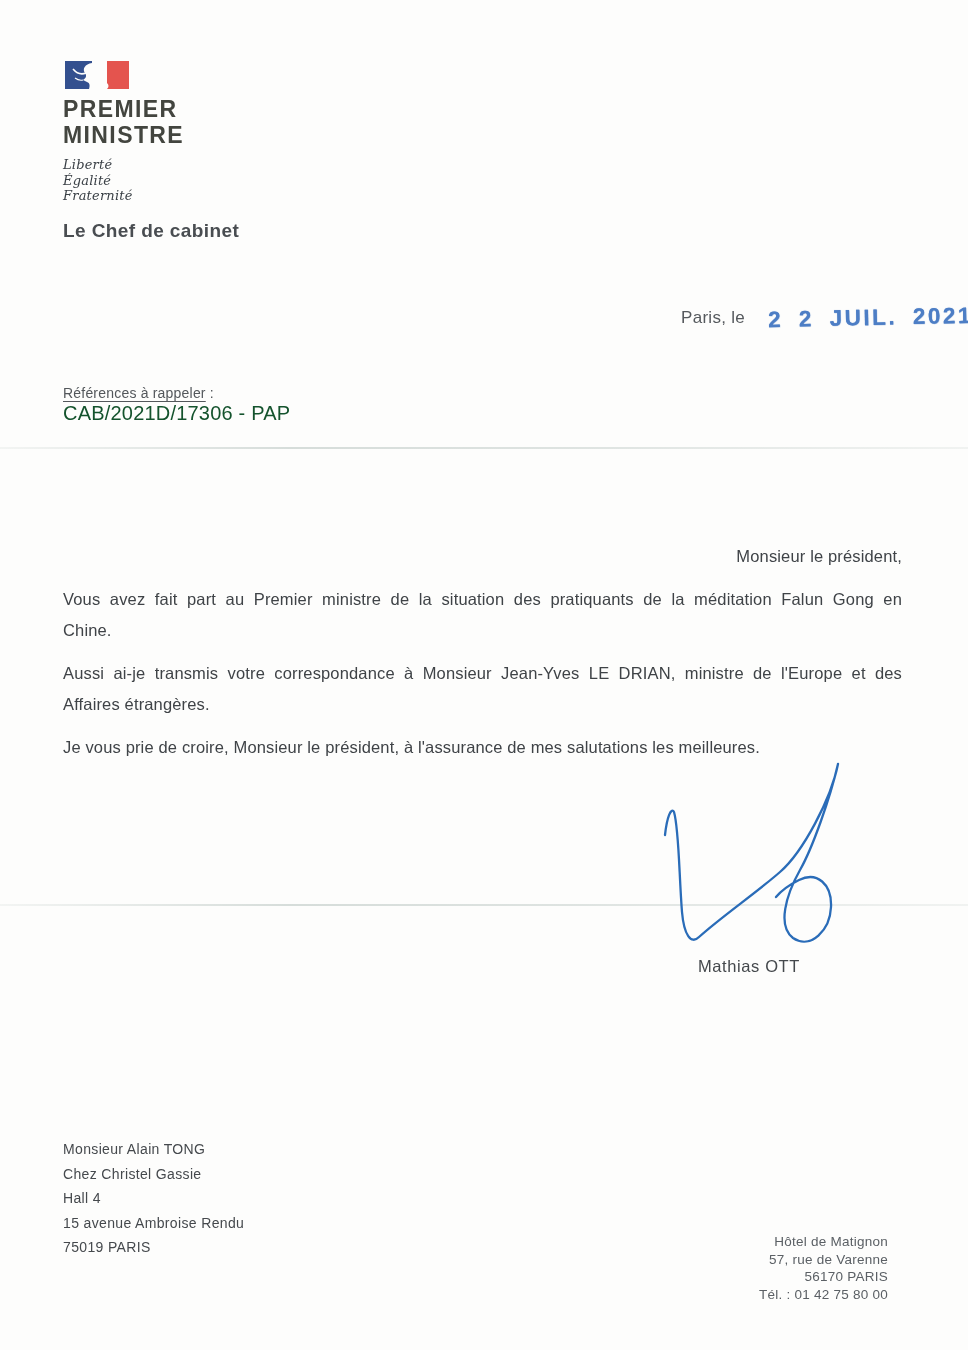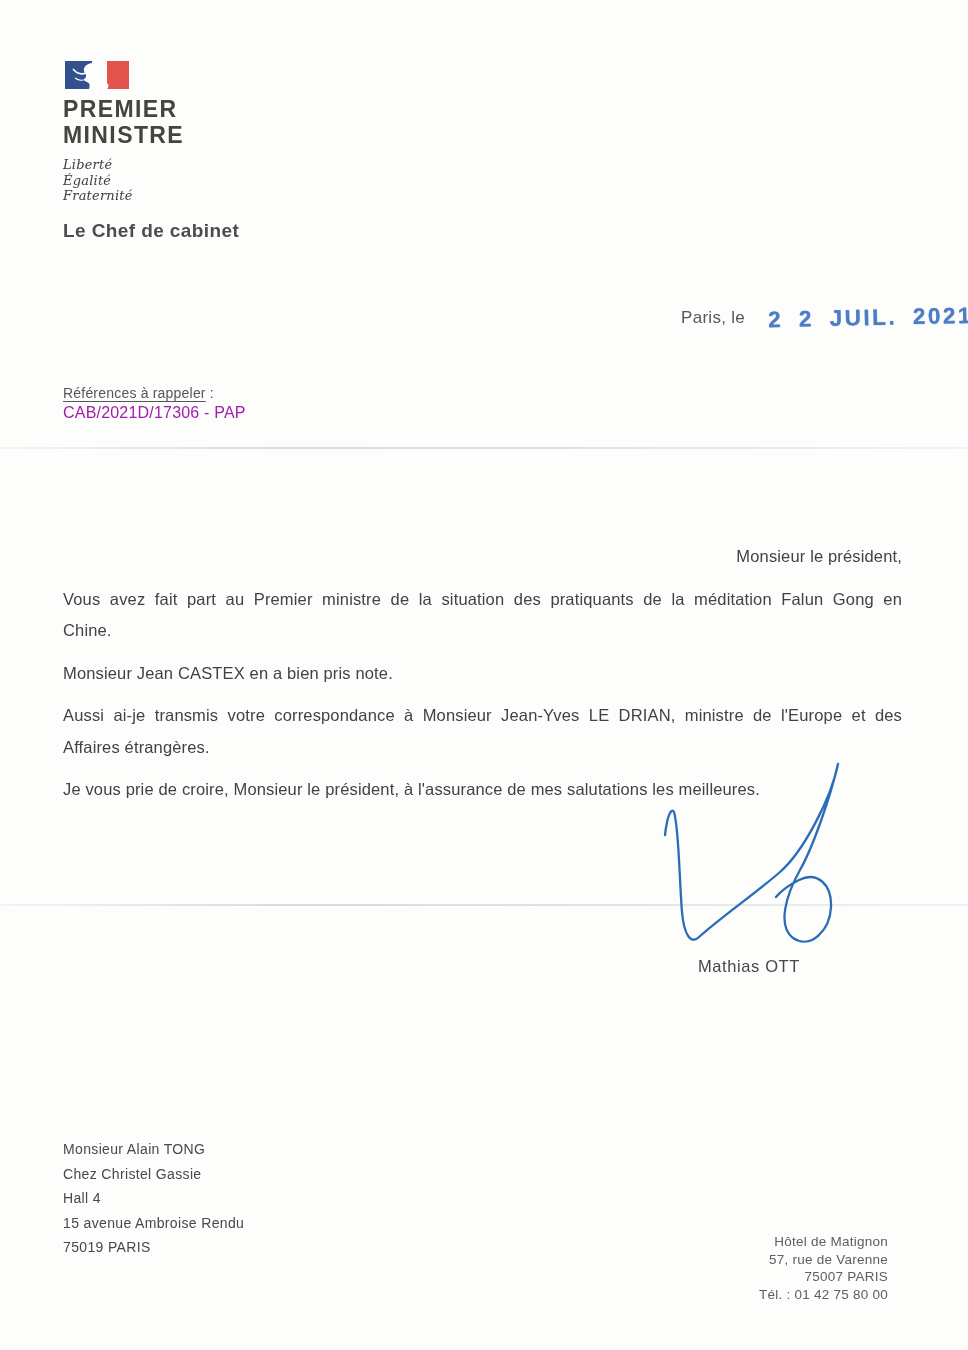--- a/index.html
+++ b/index.html
@@ -32,21 +32,21 @@
   .dateline{position:absolute;left:681px;top:305px;white-space:nowrap;}
   .place{font-size:17px;color:#55595d;letter-spacing:.3px;display:inline-block;vertical-align:middle;}
   .stamp{display:inline-block;vertical-align:middle;margin-left:18px;
     font-weight:700;font-size:22.5px;letter-spacing:2.5px;word-spacing:7px;
     color:#4d7ec5;transform:rotate(-1.2deg);
     text-shadow:0 0 .7px rgba(77,126,197,.85), .5px .5px 0 rgba(77,126,197,.25);}
 
   
   .refs{position:absolute;left:63px;top:383px;font-size:14px;color:#53575b;line-height:20px;letter-spacing:.2px;}
   .refs .lbl{text-decoration:underline;text-underline-offset:3px;}
-  .refs .val{font-size:16px;color:#a21caf;}
+  .refs .val{font-size:20px;color:#14532d;}
 
   
   .body-text{position:absolute;left:63px;top:541px;width:839px;
     font-size:16.5px;line-height:31.5px;letter-spacing:.15px;color:#3f4347;}
   .body-text .salutation{margin-bottom:11px;text-align:right;}
   .para{margin-bottom:11px;}
   .para .line{text-align:justify;text-align-last:justify;}
   .para .line:last-child{text-align-last:left;}
 
   
@@ -103,23 +103,20 @@
   </div>
 
   <div class="body-text">
     <div class="salutation">Monsieur le président,</div>
     <div>
         <div class="para">
           <div class="line">Vous avez fait part au Premier ministre de la situation des pratiquants de la méditation Falun Gong en</div>
           <div class="line">Chine.</div>
         </div>
         <div class="para">
-          <div class="line">Monsieur Jean CASTEX en a bien pris note.</div>
-        </div>
-        <div class="para">
           <div class="line">Aussi ai-je transmis votre correspondance à Monsieur Jean-Yves LE DRIAN, ministre de l'Europe et des</div>
           <div class="line">Affaires étrangères.</div>
         </div>
         <div class="para">
           <div class="line">Je vous prie de croire, Monsieur le président, à l'assurance de mes salutations les meilleures.</div>
         </div>
       </div>
   </div>
 
   <div class="sig-wrap">
@@ -143,17 +140,17 @@
       <div class="addr-line">Monsieur Alain TONG</div>
       <div class="addr-line">Chez Christel Gassie</div>
       <div class="addr-line">Hall 4</div>
       <div class="addr-line">15 avenue Ambroise Rendu</div>
       <div class="addr-line">75019 PARIS</div>
     </div>
 
   <div class="footer">
       <div class="footer-line">Hôtel de Matignon</div>
       <div class="footer-line">57, rue de Varenne</div>
-      <div class="footer-line">75007 PARIS</div>
+      <div class="footer-line">56170 PARIS</div>
       <div class="footer-line">Tél. : 01 42 75 80 00</div>
     </div>
 
 </div>
 
 </body></html>

